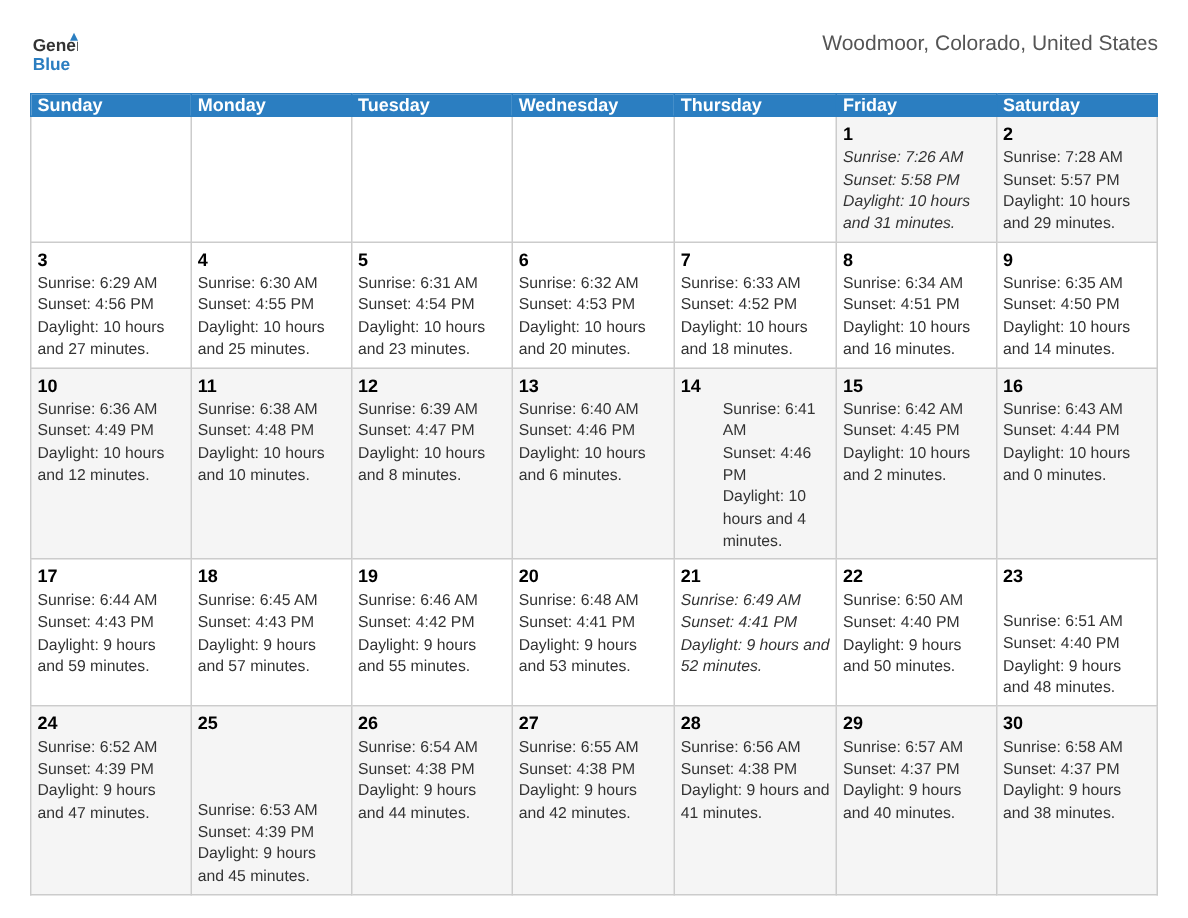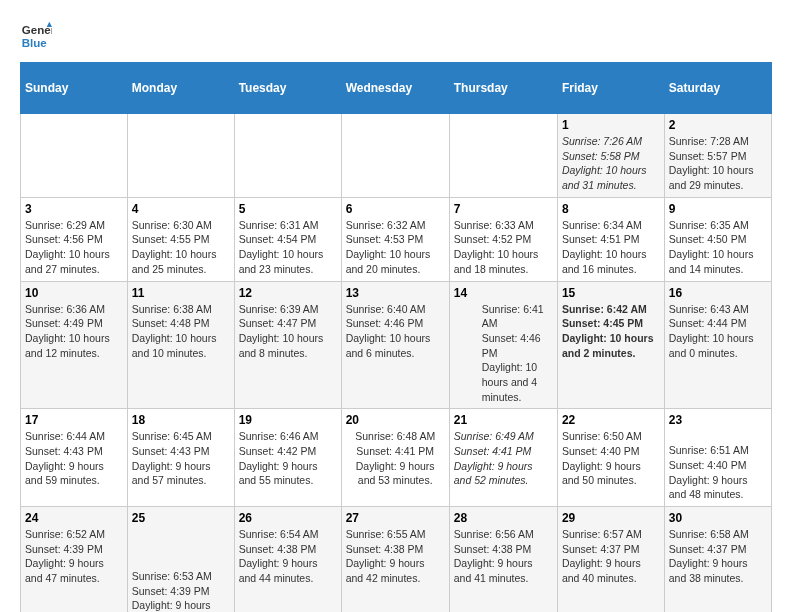--- a/index.html
+++ b/index.html
@@ -38,21 +38,21 @@
       color: #555;
     }
     table {
       width: 100%;
       border-collapse: collapse;
       font-size: 11px;
     }
     thead th {
       background-color: #2b7ec1;
       color: #fff;
-      padding: 18px 4px;
+      padding: 0 4px;
       text-align: left;
       font-size: 12px;
       font-weight: bold;
       border: 1px solid #2b7ec1;
     }
     tbody td {
       border: 1px solid #ccc;
       vertical-align: top;
       padding: 4px 4px;
       height: 80px;
@@ -82,20 +82,21 @@
 
 <div class="header-area">
   <div class="logo">
     <svg class="logo-icon" viewBox="0 0 36 36">
       <text x="2" y="16" font-size="13" font-weight="bold" fill="#333" font-family="Arial">General</text>
       <text x="2" y="30" font-size="13" font-weight="bold" fill="#2b7ec1" font-family="Arial">Blue</text>
       <polygon points="30,8 36,8 33,2" fill="#2b7ec1"></polygon>
     </svg>
   </div>
   <div class="title-area">
+    <div class="location">Woodmoor, Colorado, United States</div>
   </div>
 </div>
 
 <table>
   <thead>
     <tr>
     <th>Sunday</th>
         <th>Monday</th>
         <th>Tuesday</th>
         <th>Wednesday</th>
@@ -194,21 +195,21 @@
 Daylight: 10 hours and 6 minutes.</div>
         </td>
         <td>
           <span class="day-num">14</span>
           <div class="day-info" style="white-space: pre-line; margin-left: 28px;">Sunrise: 6:41 AM
 Sunset: 4:46 PM
 Daylight: 10 hours and 4 minutes.</div>
         </td>
         <td>
           <span class="day-num">15</span>
-          <div class="day-info" style="white-space: pre-line; font-weight: bold;">Sunrise: 6:42 AM
+          <div class="day-info" style="white-space: pre-line;">Sunrise: 6:42 AM
 Sunset: 4:45 PM
 Daylight: 10 hours and 2 minutes.</div>
         </td>
         <td>
           <span class="day-num">16</span>
           <div class="day-info" style="white-space: pre-line;">Sunrise: 6:43 AM
 Sunset: 4:44 PM
 Daylight: 10 hours and 0 minutes.</div>
         </td>
       </tr>
@@ -226,21 +227,21 @@
 Daylight: 9 hours and 57 minutes.</div>
         </td>
         <td>
           <span class="day-num">19</span>
           <div class="day-info" style="white-space: pre-line;">Sunrise: 6:46 AM
 Sunset: 4:42 PM
 Daylight: 9 hours and 55 minutes.</div>
         </td>
         <td>
           <span class="day-num">20</span>
-          <div class="day-info" style="white-space: pre-line; text-align: center;">Sunrise: 6:48 AM
+          <div class="day-info" style="white-space: pre-line;">Sunrise: 6:48 AM
 Sunset: 4:41 PM
 Daylight: 9 hours and 53 minutes.</div>
         </td>
         <td>
           <span class="day-num">21</span>
           <div class="day-info" style="white-space: pre-line; font-style: italic;">Sunrise: 6:49 AM
 Sunset: 4:41 PM
 Daylight: 9 hours and 52 minutes.</div>
         </td>
         <td>

